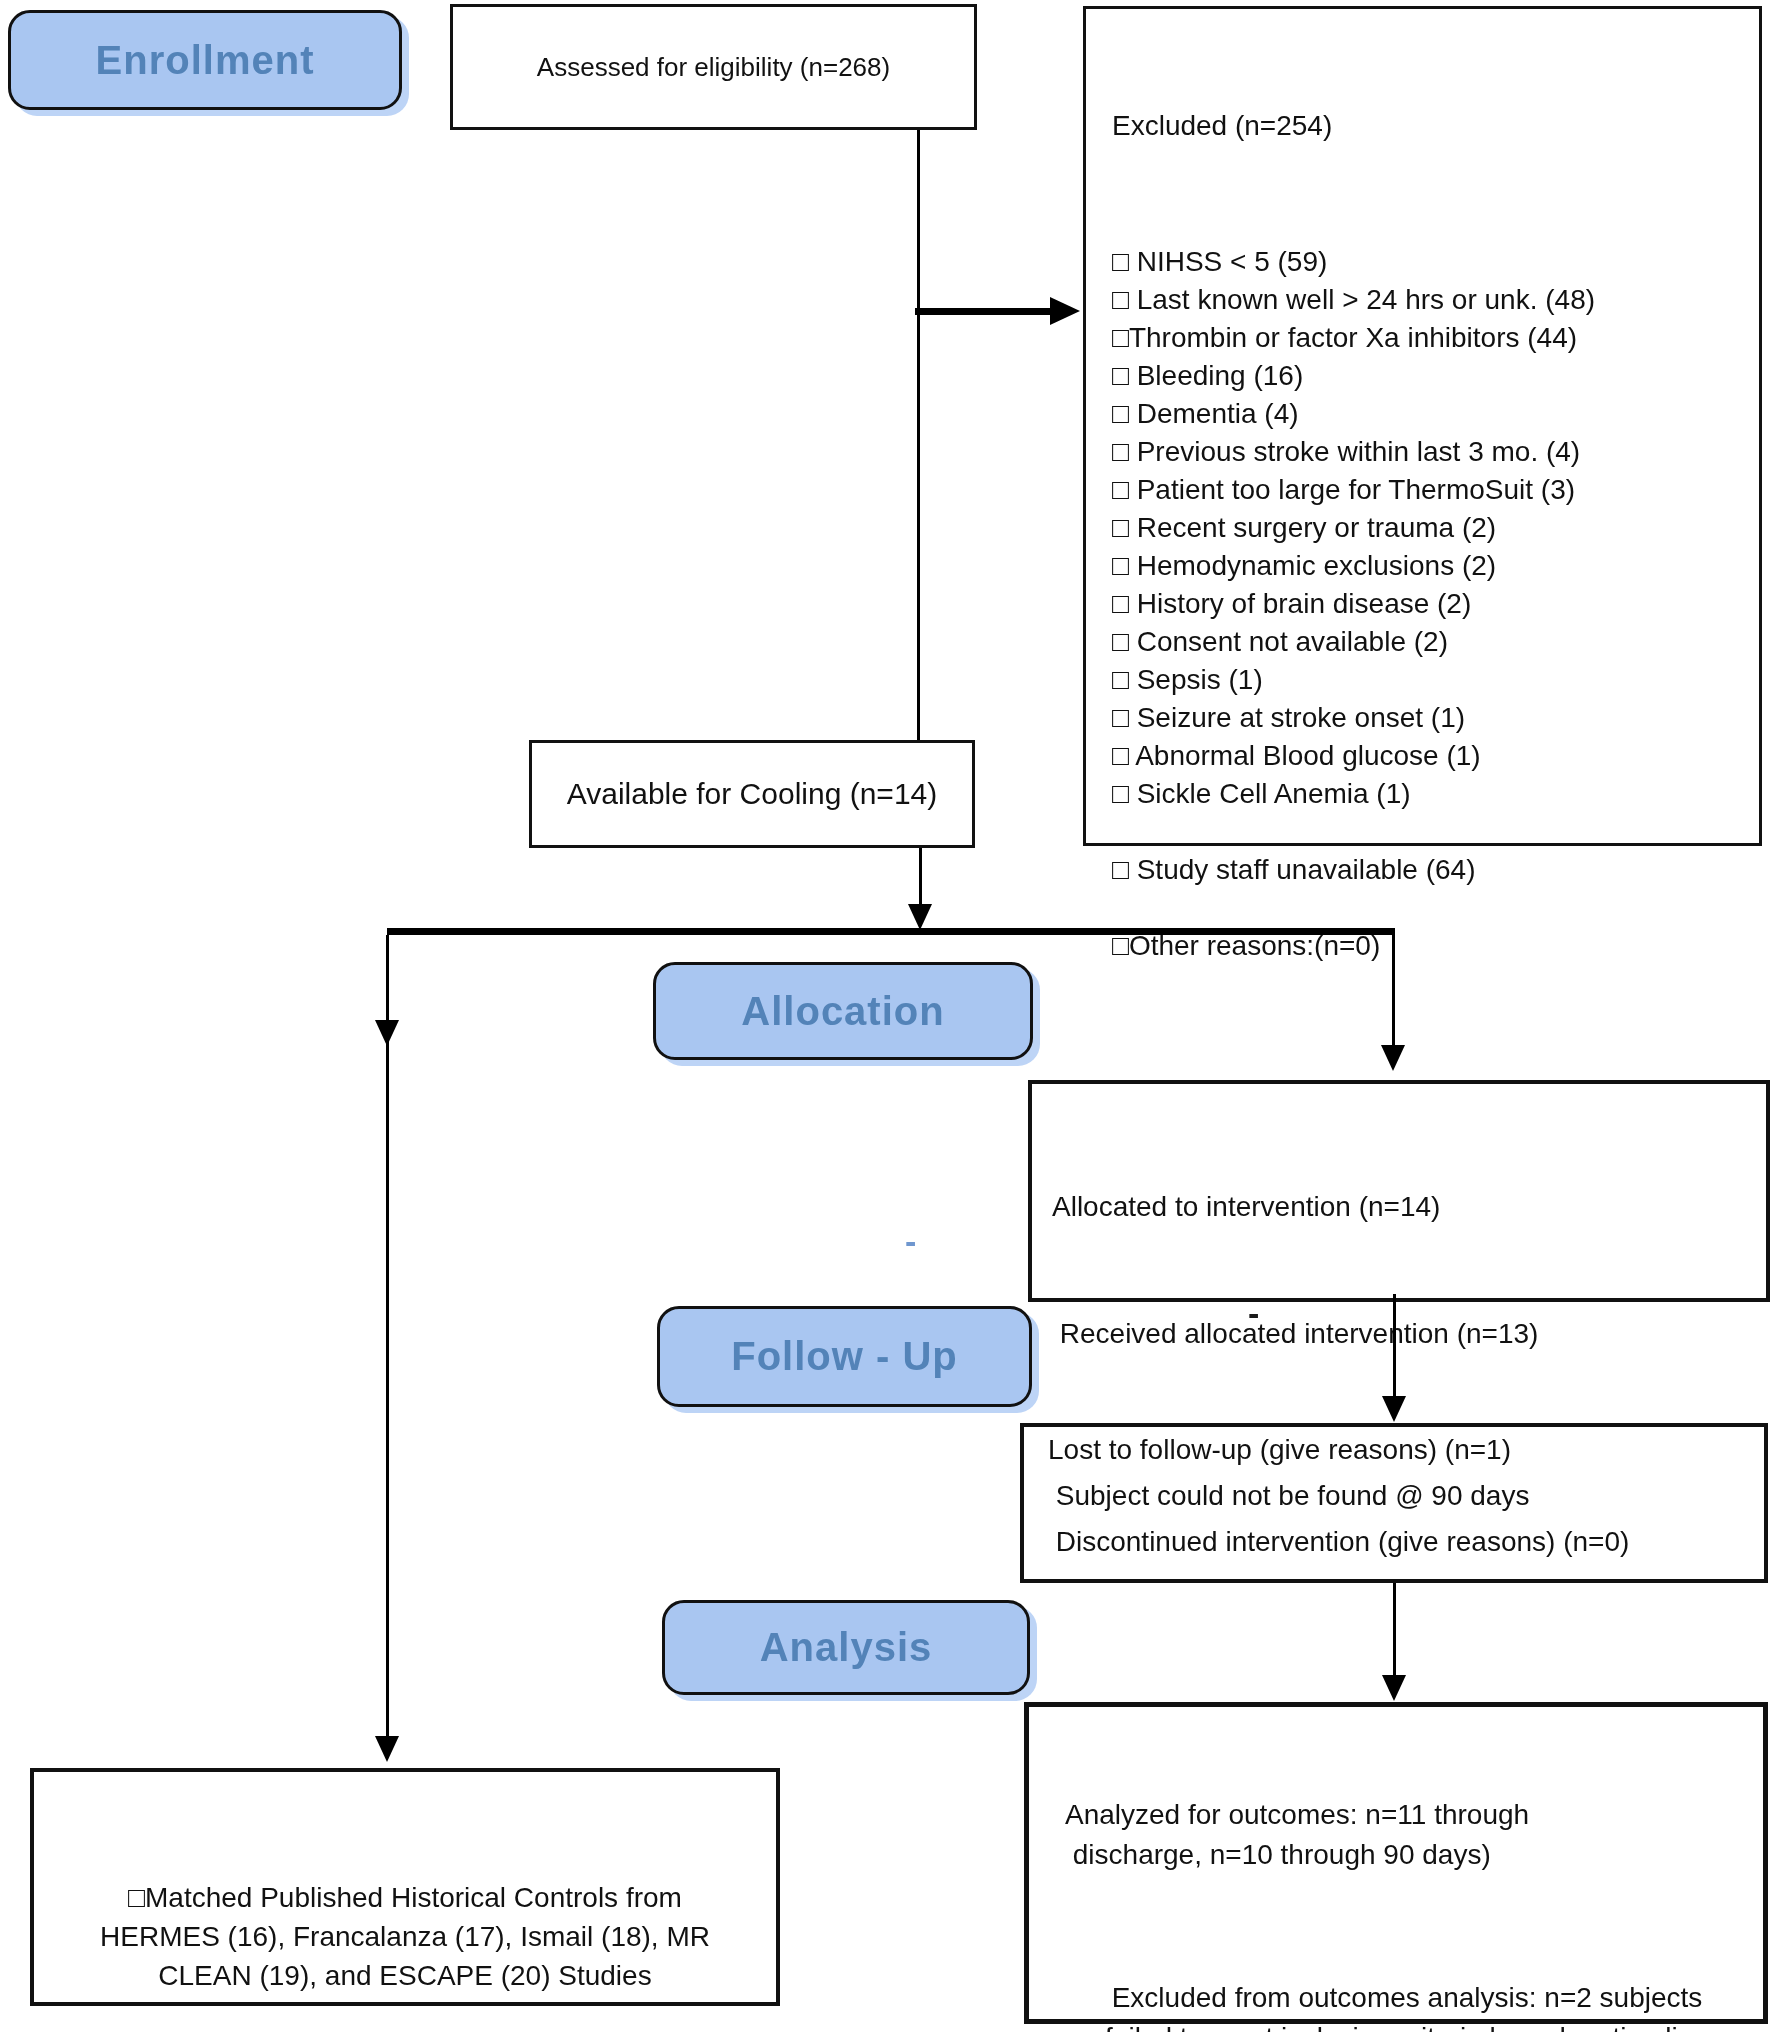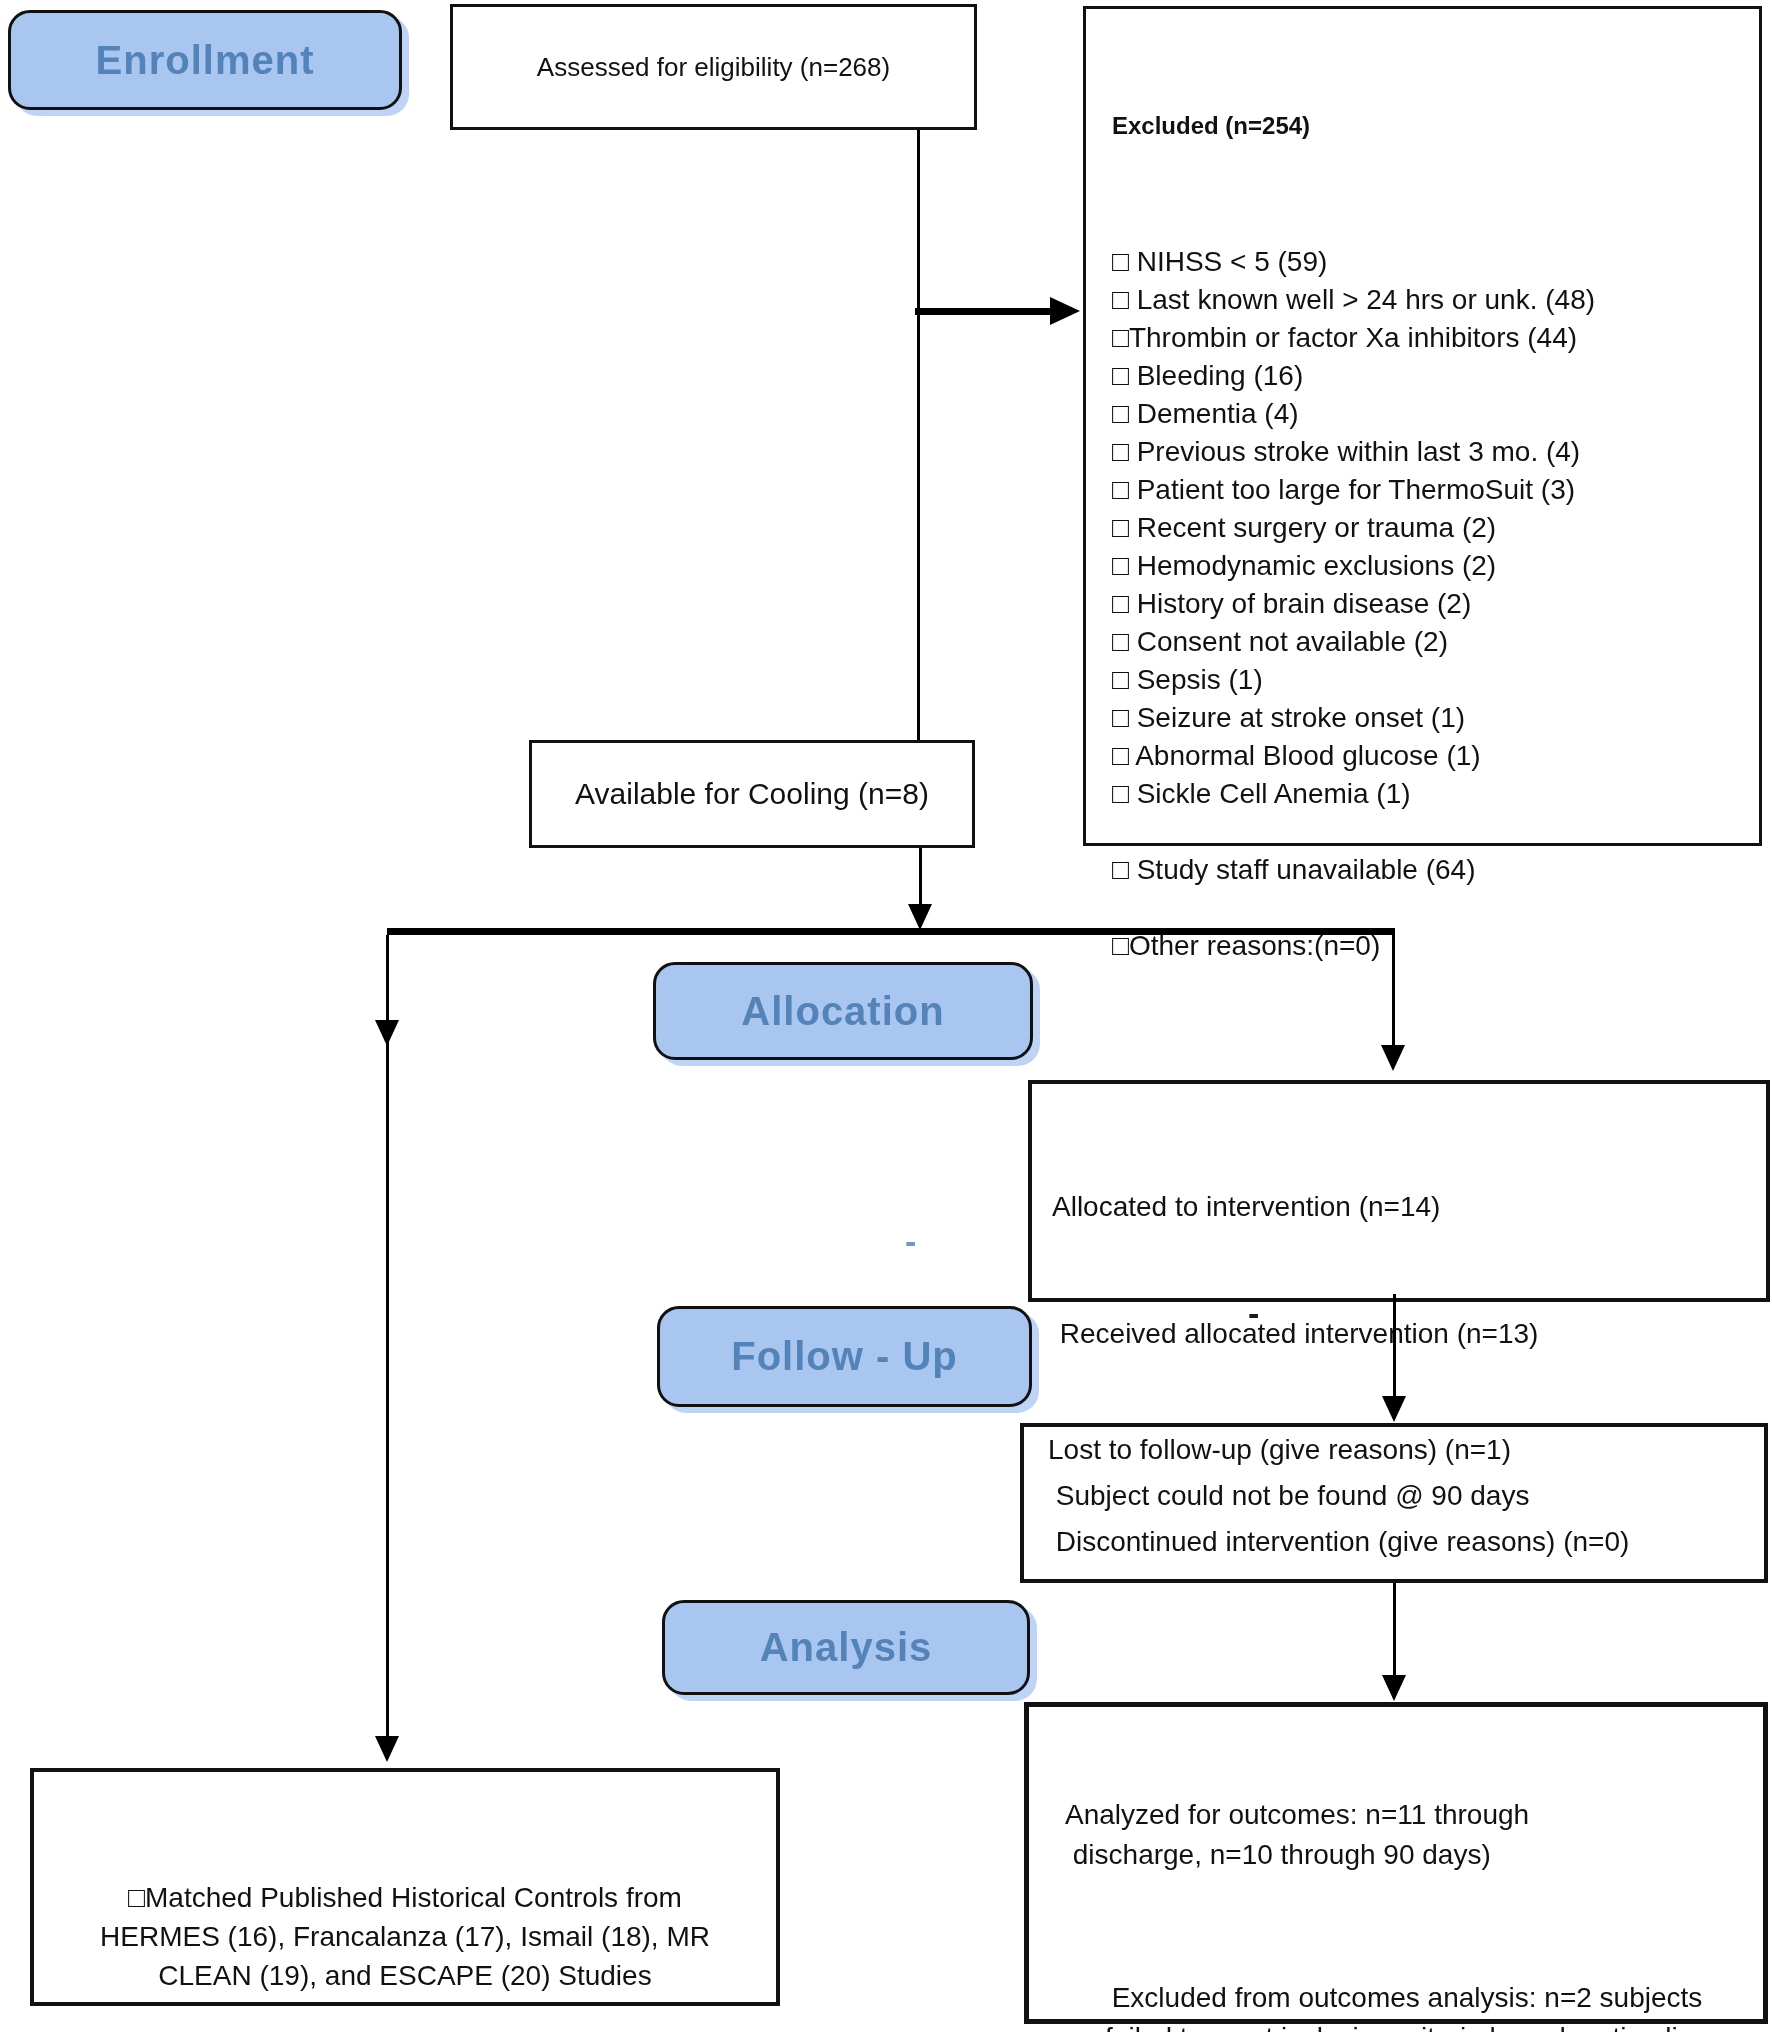--- a/index.html
+++ b/index.html
@@ -42,21 +42,21 @@
   }
   .arrow-right{
     position:absolute;width:0;height:0;
     border-top:14px solid transparent;
     border-bottom:14px solid transparent;
     border-left:30px solid #000;
   }
   .pre{white-space:pre-wrap;}
   
   #excluded-box{padding:22px 14px 0 26px;}
-  .exc-title{font-size:24px;line-height:38px;font-weight:bold;}
+  .exc-title{font-size:28px;line-height:38px;}
   .exc-items{margin-top:22px;}
   .exc-item{min-height:38px;line-height:38px;white-space:pre-wrap;}
   
   #allocated-box{border-width:4px;padding:18px 16px 0 20px;line-height:42px;margin-top:8px;}
   #allocated-box .p3{margin-top:11px;}
   #allocated-box .p2{margin-top:1px;}
   
   #lost-box{border-width:4px;padding:0 8px 0 24px;line-height:46px;}
   
   #analyzed-box{border-width:5px;padding:8px 14px 0 36px;line-height:40px;}
@@ -78,21 +78,21 @@
 
   <div class="stage-label" style="left:662px;top:1600px;width:368px;height:95px;">Analysis</div>
 
   <div class="box center-flex" style="left:450px;top:4px;width:527px;height:126px;font-size:26px;">Assessed for eligibility (n=268)</div>
 
   <div class="box" id="excluded-box" style="left:1083px;top:6px;width:679px;height:840px;">
     <div class="exc-title">Excluded (n=254)</div>
     <div class="exc-items"><div class="exc-item">□ NIHSS &lt; 5 (59)</div><div class="exc-item">□ Last known well &gt; 24 hrs or unk. (48)</div><div class="exc-item">□Thrombin or factor Xa inhibitors (44)</div><div class="exc-item">□ Bleeding (16)</div><div class="exc-item">□ Dementia (4)</div><div class="exc-item">□ Previous stroke within last 3 mo. (4)</div><div class="exc-item">□ Patient too large for ThermoSuit (3)</div><div class="exc-item">□ Recent surgery or trauma (2)</div><div class="exc-item">□ Hemodynamic exclusions (2)</div><div class="exc-item">□ History of brain disease (2)</div><div class="exc-item">□ Consent not available (2)</div><div class="exc-item">□ Sepsis (1)</div><div class="exc-item">□ Seizure at stroke onset (1)</div><div class="exc-item">□ Abnormal Blood glucose (1)</div><div class="exc-item">□ Sickle Cell Anemia (1)</div><div class="exc-item"></div><div class="exc-item">□ Study staff unavailable (64)</div><div class="exc-item"></div><div class="exc-item">□Other reasons:(n=0)</div></div>
   </div>
 
-  <div class="box center-flex" style="left:529px;top:740px;width:446px;height:108px;font-size:30px;">Available for Cooling (n=8)</div>
+  <div class="box center-flex" style="left:529px;top:740px;width:446px;height:108px;font-size:30px;">Available for Cooling (n=14)</div>
 
   <div class="box" id="allocated-box" style="left:1028px;top:1072px;width:742px;height:222px;">
     <div class="p1 pre">Allocated to intervention (n=14)</div>
     <div class="p2 pre"> Received allocated intervention (n=13)</div>
     <div class="p3 pre"> Did not receive allocated intervention (give
  reasons) (n = 1; subject had stroke mimic)</div>
   </div>
 
   <div class="box pre" id="lost-box" style="left:1020px;top:1423px;width:748px;height:160px;">Lost to follow-up (give reasons) (n=1)
  Subject could not be found @ 90 days

